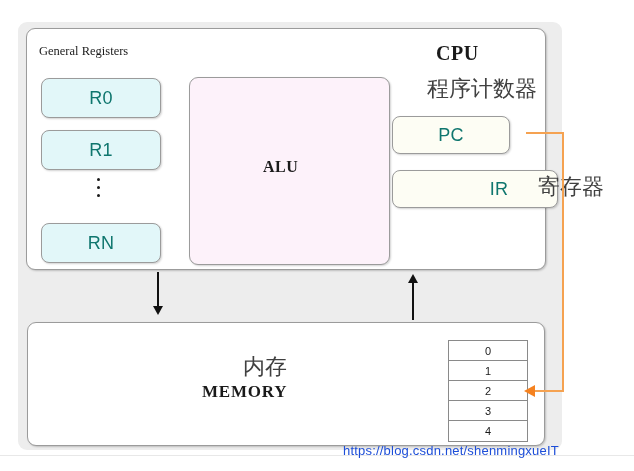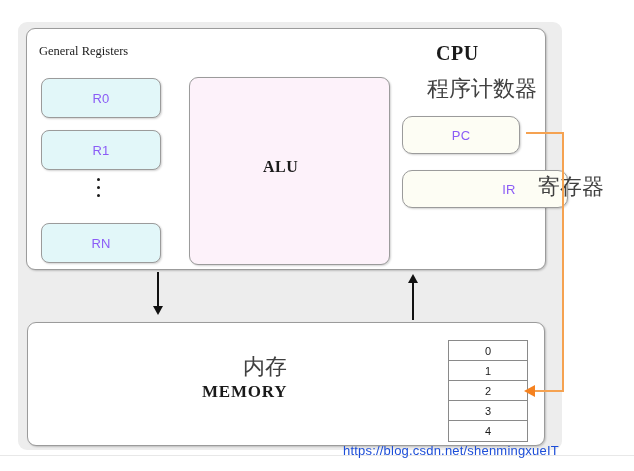--- a/index.html
+++ b/index.html
@@ -42,40 +42,39 @@
 
   
   .rbox {
     position: absolute;
     border: 1px solid #9b9b9b;
     border-radius: 8px;
     box-shadow: 1px 1px 2px rgba(0,0,0,0.18);
     display: flex;
     align-items: center;
     justify-content: center;
-    font-size: 13px;
-    color: #8b5cf6;
+    font-size: 18px;
+    color: #0f766e;
     letter-spacing: .2px;
   }
   .reg-box {
     background: #e2f7f9;
     left: 41px;
     width: 118px;
     height: 38px;
   }
   .reg-r0 { top: 78px; }
   .reg-r1 { top: 130px; }
   .reg-rn { top: 223px; }
 
   .cpu-reg-box {
     background: #fdfdf4;
-    left: 402px;
+    left: 392px;
     width: 116px;
     height: 36px;
-    border-radius: 10px;
   }
   .reg-pc  { top: 116px; }
   .reg-ir  { top: 170px; padding-left: 48px; }
   .reg-psr { top: 224px; }
 
   .alu-box {
     background: #fdf2fa;
     left: 189px;
     top: 77px;
     width: 199px;

